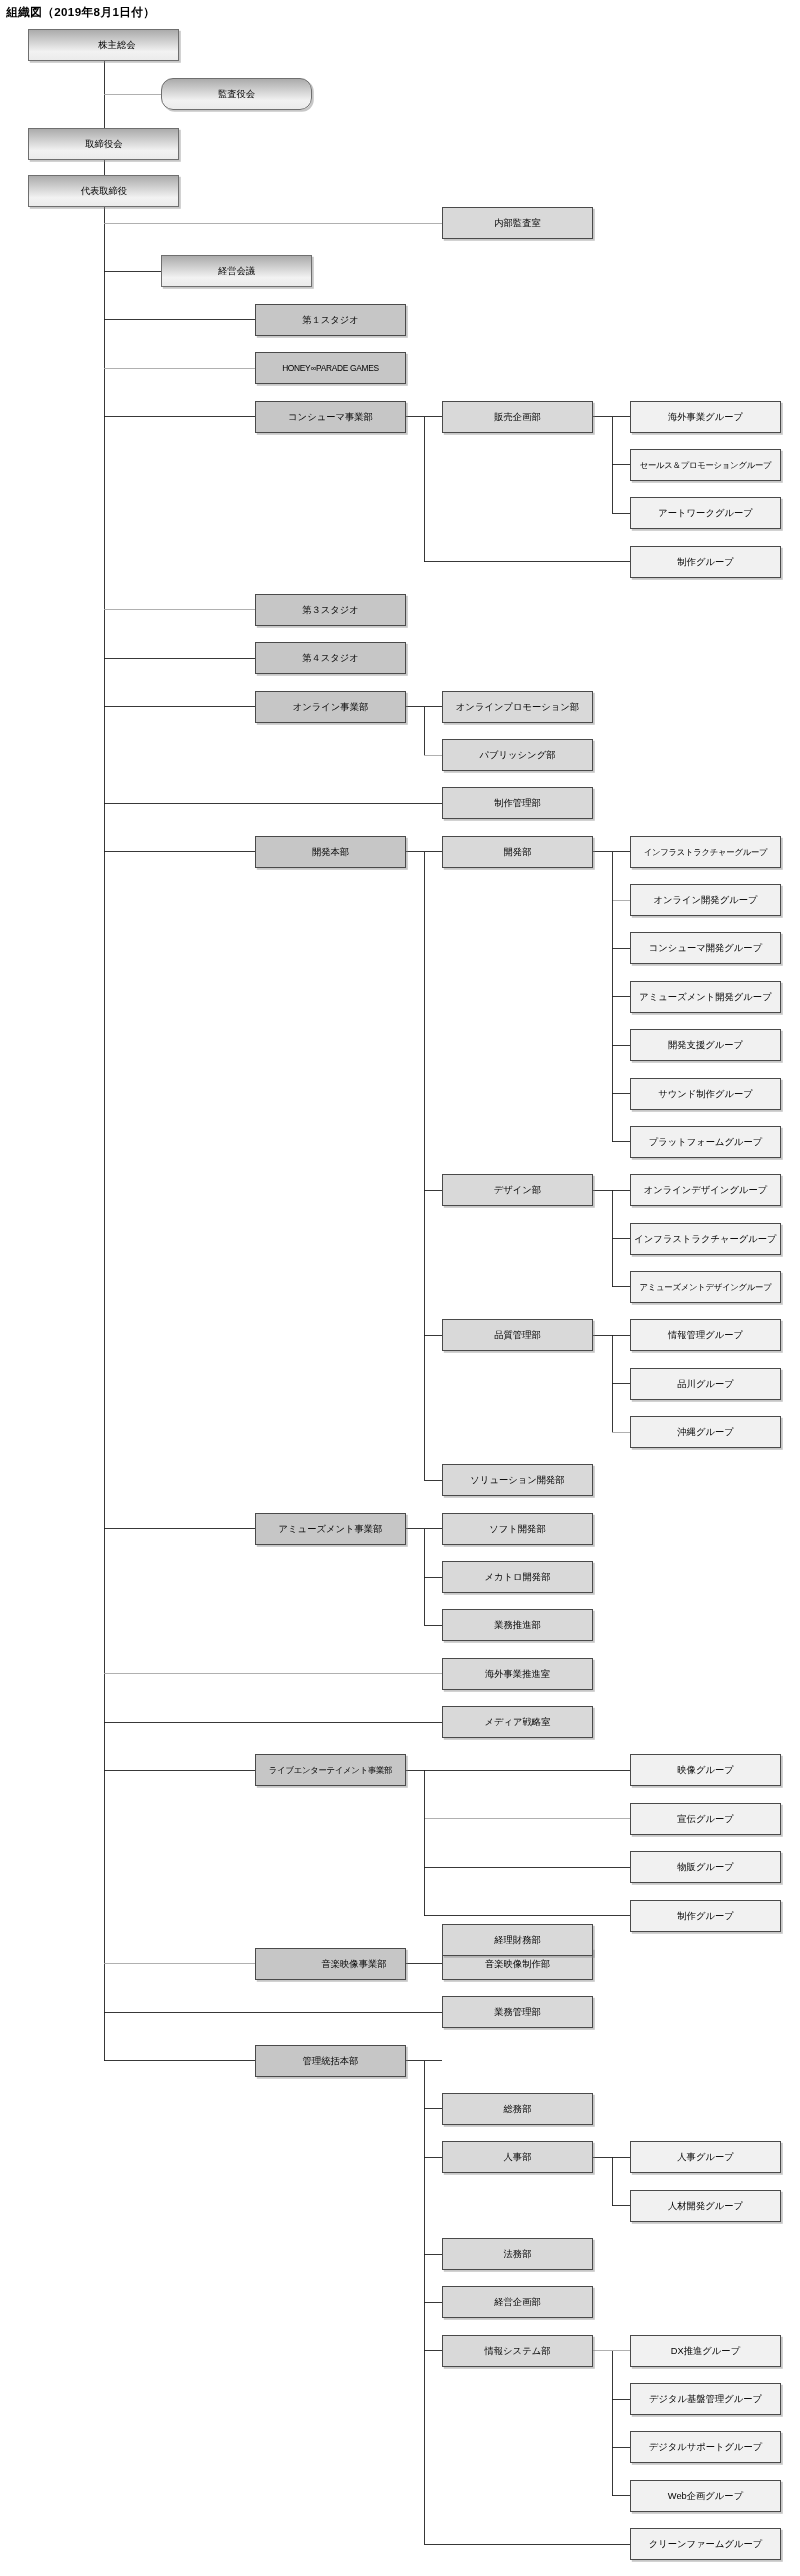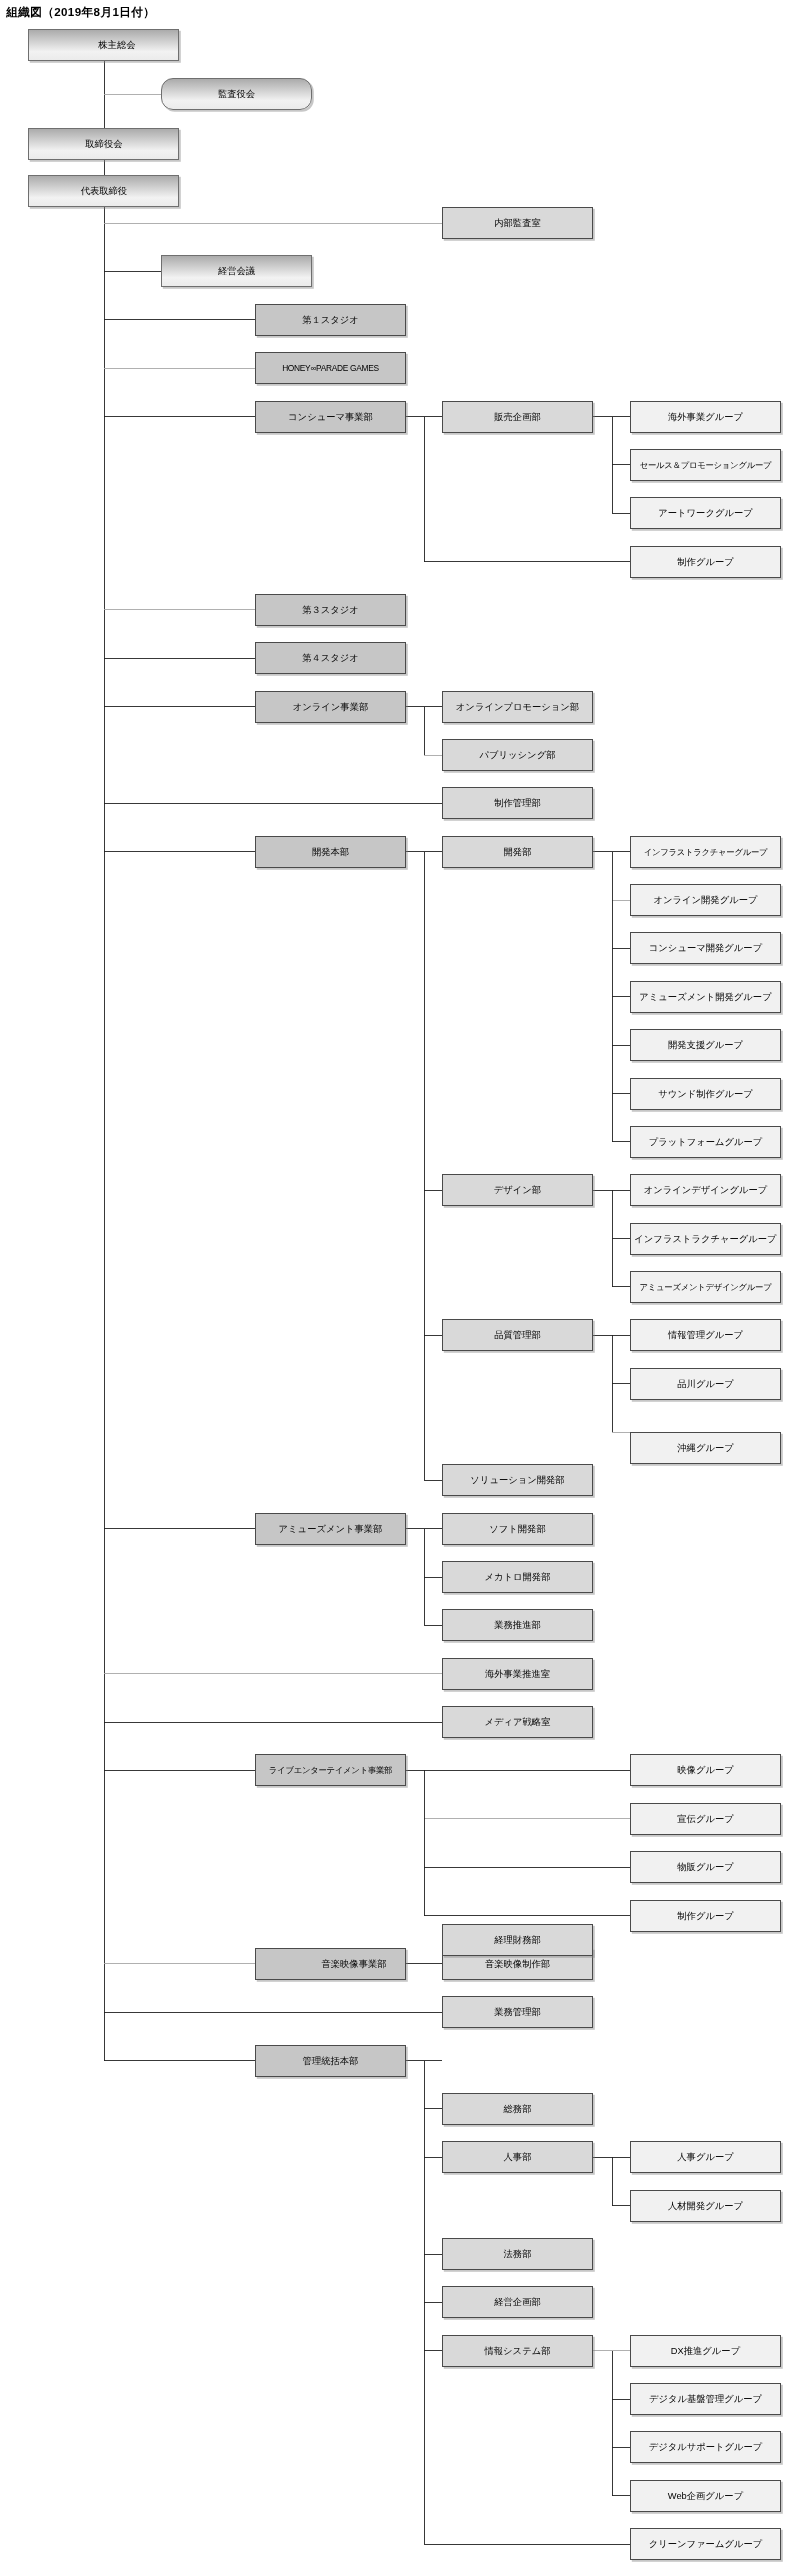--- a/index.html
+++ b/index.html
@@ -147,21 +147,21 @@
       <div class="box group" style="left: 630px; top: 1029px;">開発支援グループ</div>
       <div class="box group" style="left: 630px; top: 1078px;">サウンド制作グループ</div>
       <div class="box group" style="left: 630px; top: 1126px;">プラットフォームグループ</div>
       <div class="box dept" style="left: 442px; top: 1174px;">デザイン部</div>
       <div class="box group" style="left: 630px; top: 1174px;">オンラインデザイングループ</div>
       <div class="box group" style="left: 630px; top: 1223px;">インフラストラクチャーグループ</div>
       <div class="box group tight" style="left: 630px; top: 1271px;">アミューズメントデザイングループ</div>
       <div class="box dept" style="left: 442px; top: 1319px;">品質管理部</div>
       <div class="box group" style="left: 630px; top: 1319px;">情報管理グループ</div>
       <div class="box group" style="left: 630px; top: 1368px;">品川グループ</div>
-      <div class="box group" style="left: 630px; top: 1416px; margin-top: 16px;">沖縄グループ</div>
+      <div class="box group" style="left: 630px; top: 1416px;">沖縄グループ</div>
       <div class="box dept" style="left: 442px; top: 1464px;">ソリューション開発部</div>
       <div class="box division" style="left: 255px; top: 1513px;">アミューズメント事業部</div>
       <div class="box dept" style="left: 442px; top: 1513px;">ソフト開発部</div>
       <div class="box dept" style="left: 442px; top: 1561px;">メカトロ開発部</div>
       <div class="box dept" style="left: 442px; top: 1609px;">業務推進部</div>
       <div class="box dept" style="left: 442px; top: 1658px;">海外事業推進室</div>
       <div class="box dept" style="left: 442px; top: 1706px;">メディア戦略室</div>
       <div class="box division tight" style="left: 255px; top: 1754px;">ライブエンターテイメント事業部</div>
       <div class="box group" style="left: 630px; top: 1754px;">映像グループ</div>
       <div class="box group" style="left: 630px; top: 1803px;">宣伝グループ</div>

